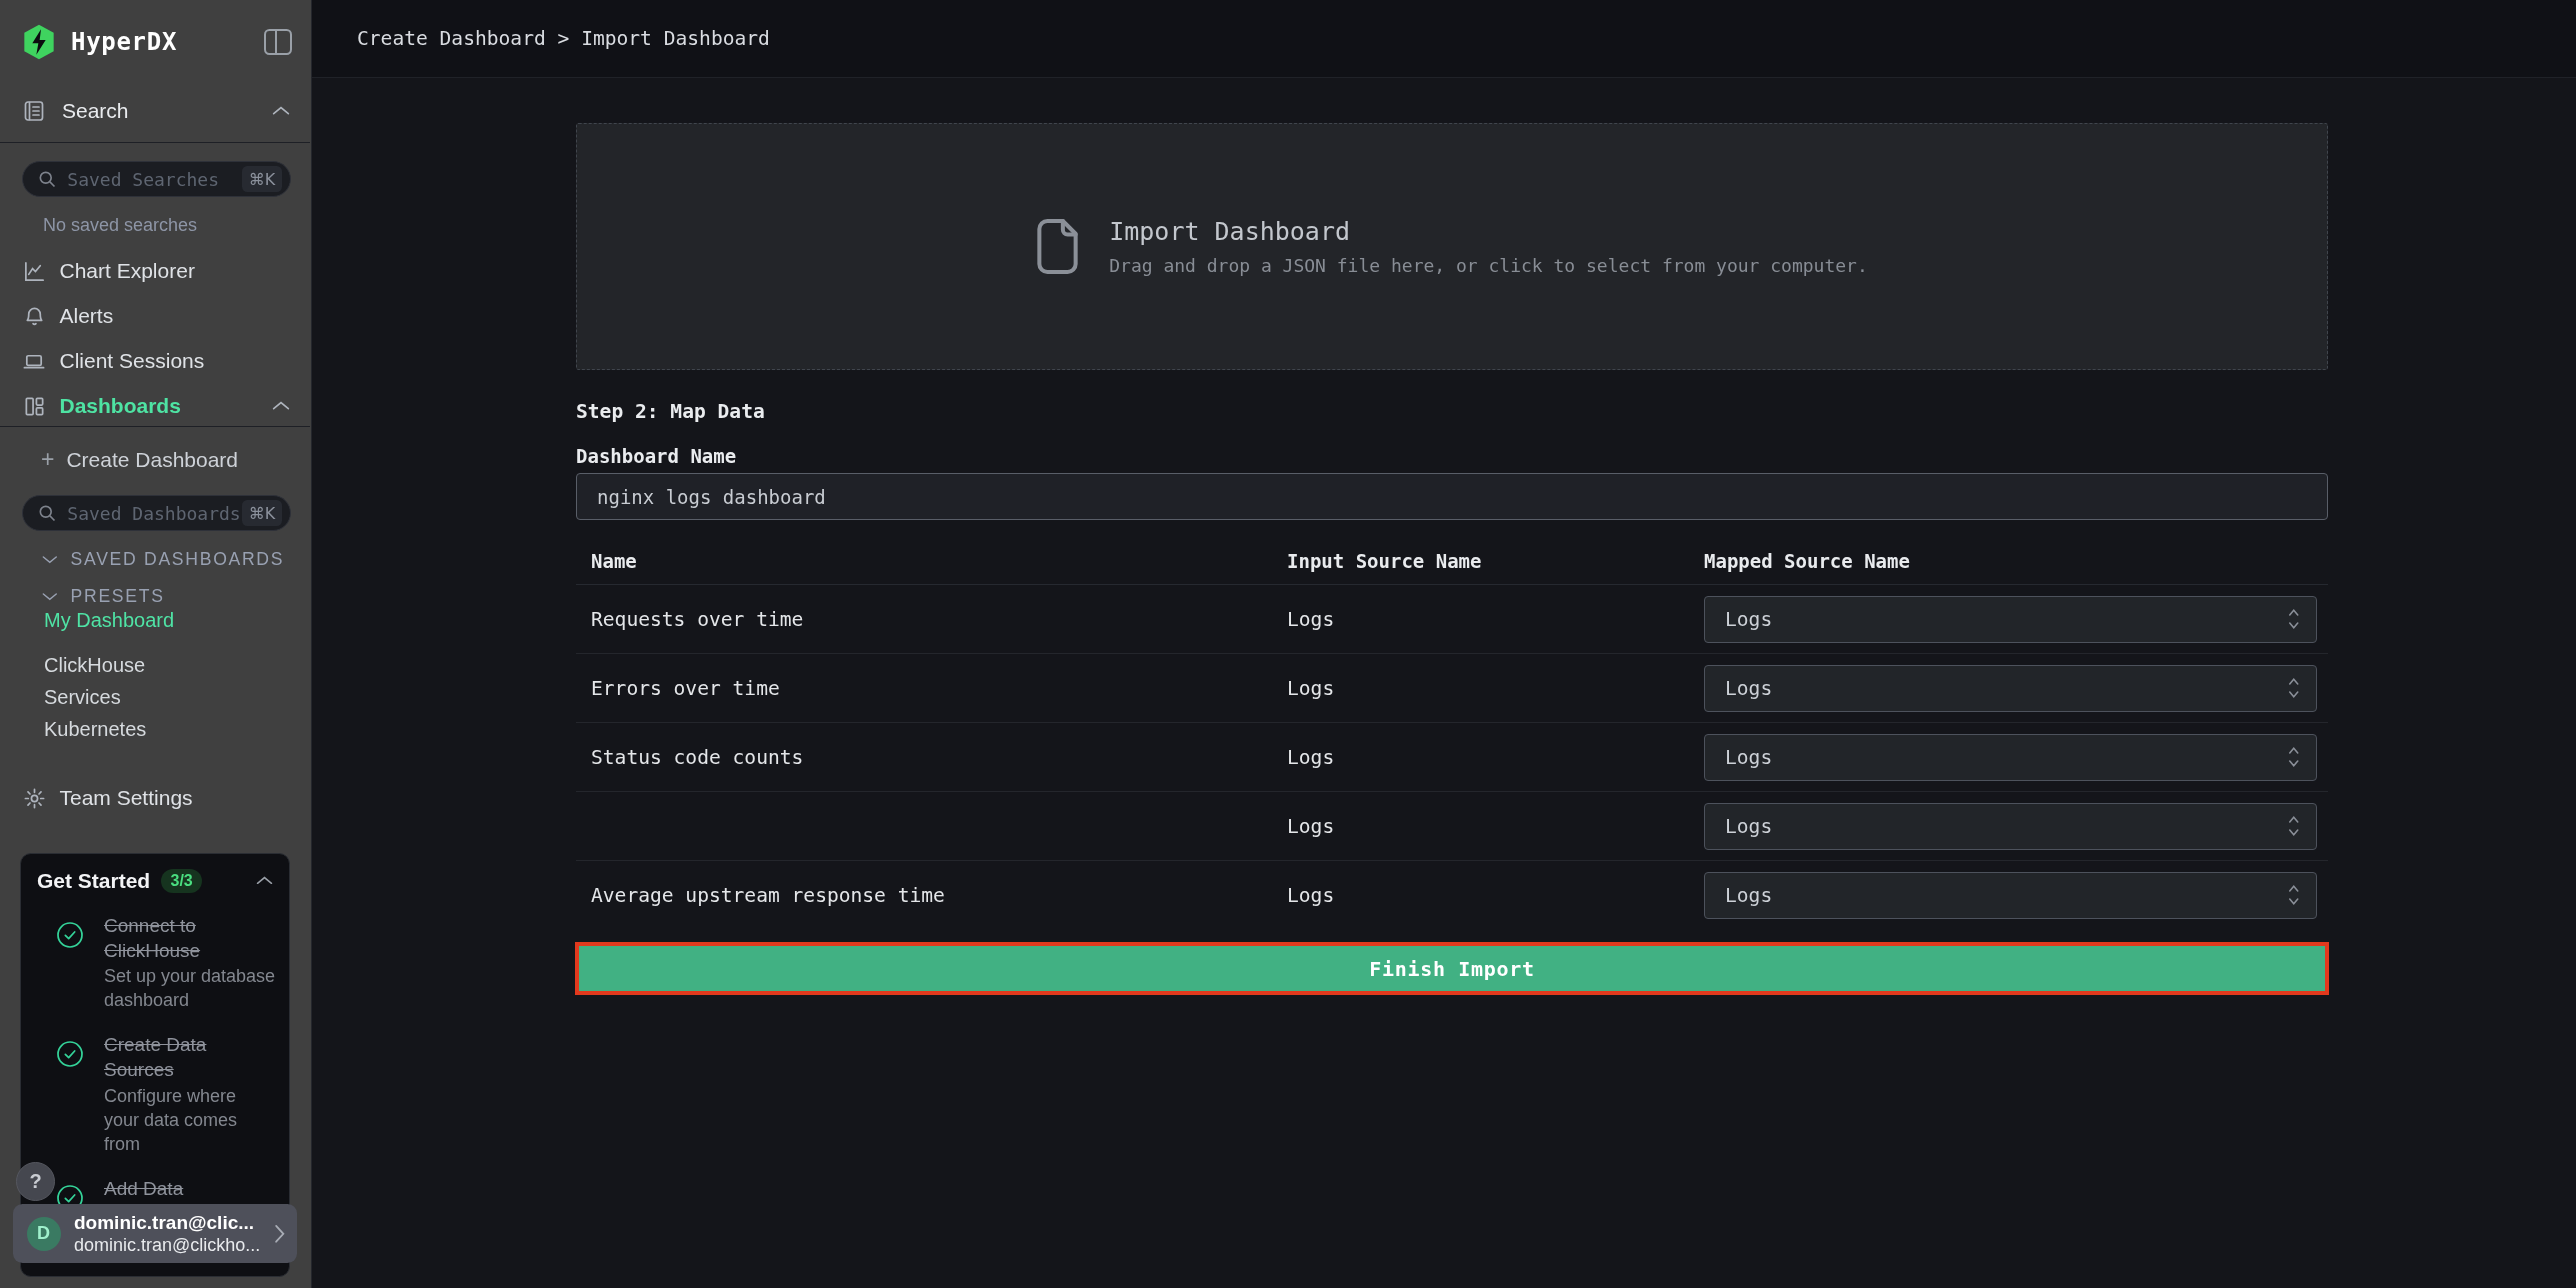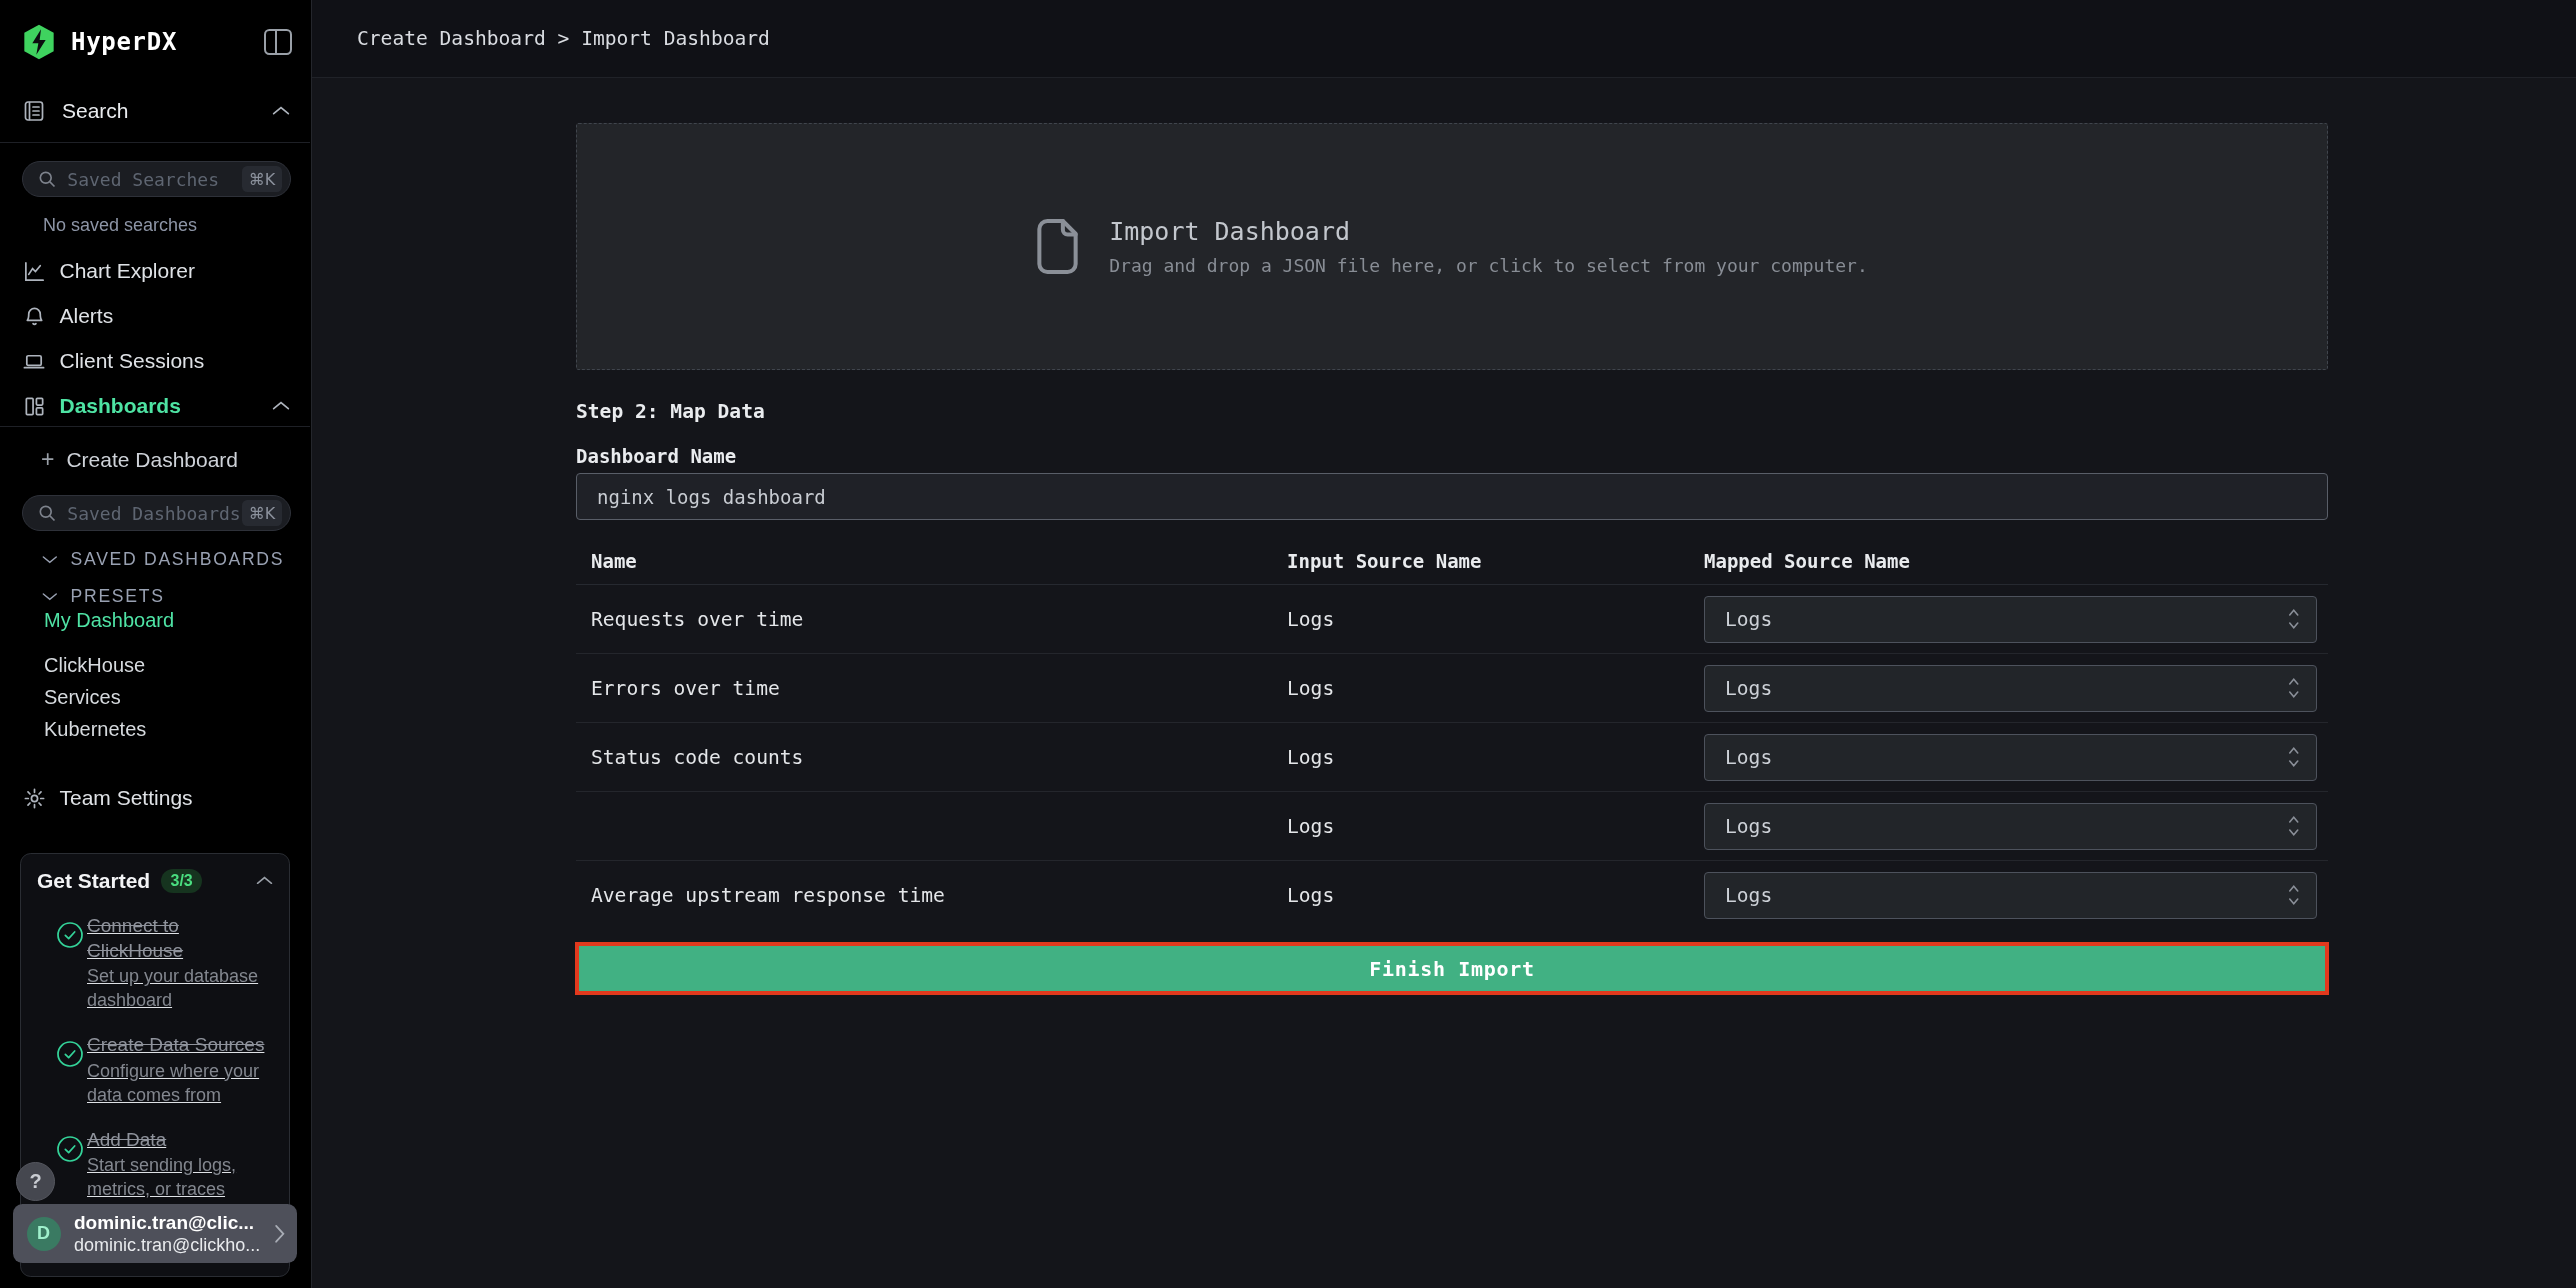--- a/index.html
+++ b/index.html
@@ -6,21 +6,21 @@
   html,body { width:2576px; height:1288px; overflow:hidden; }
   body {
     background:#14151a;
     font-family:"Liberation Sans","DejaVu Sans",sans-serif;
     color:#dfe2e6;
     position:relative;
   }
   .mono { font-family:"DejaVu Sans Mono","Liberation Mono",monospace; }
 
   
-  .sidebar { position:absolute; left:0; top:0; bottom:0; width:312px; background:#000000; border-right:1.4px solid #24262c; }
+  .sidebar { position:absolute; left:0; top:0; bottom:0; width:312px; background:#404040; border-right:1.4px solid #24262c; }
   .logo-row { position:absolute; top:24px; left:22px; right:19px; height:35px; display:flex; align-items:center; }
   .logo-hex { width:34px; height:36px; flex:0 0 auto; }
   .wordmark { font-family:"DejaVu Sans Mono","Liberation Mono",monospace; font-weight:bold; font-size:24px; color:#ffffff; margin-left:15px; letter-spacing:0.7px; }
   .panel-toggle { margin-left:auto; width:28px; height:26px; border:2px solid #9aa0a8; border-radius:5.4px; position:relative; cursor:pointer; }
   .panel-toggle::after { content:""; position:absolute; left:8.8px; top:0; bottom:0; width:2px; background:#9aa0a8; }
 
   .section-head { position:absolute; left:22px; right:20px; height:32px; display:flex; align-items:center; }
   .section-head .lbl { font-size:21px; color:#e9ebee; margin-left:16px; }
   .side-divider { position:absolute; left:0; width:310px; border-top:1.4px solid #1e2026; }
 
@@ -46,21 +46,21 @@
   .tree-item.active { color:#4fe3a5; font-weight:normal;margin-top:28px; }
 
   
   .gs-panel { position:absolute; left:20px; top:853px; width:270px; height:424px; border:1.4px solid #2a2d33; border-radius:10.8px; background:#0e0f13; }
   .gs-head { display:flex; align-items:center; padding:15px 15px 0 16px; }
   .gs-title { font-size:21px; font-weight:bold; color:#f2f3f5; }
   .gs-badge { margin-left:10.8px; font-size:16px; font-weight:bold; color:#4ade80; background:#16341f; border-radius:675px; padding:2.7px 9.5px; }
   .gs-head .chev { margin-left:auto; color:#9aa0a8; }
   .gs-item { display:flex; padding:0 13.5px 0 35px; margin-top:20px; }
   .gs-item .ck { flex:0 0 auto; margin-top:8px; }
-  .gs-item .txt { margin-left:3px; width:189px;text-decoration:underline; }
+  .gs-item .txt { margin-left:20px; width:189px; }
   .gs-item .t { font-size:19px; color:#8f939c; text-decoration:line-through; line-height:25px; }
   .gs-item .d { font-size:18px; color:#83878f; line-height:24px; margin-top:1.4px; }
 
   .help-btn { position:absolute; left:16px; top:1162px; width:39px; height:39px; border-radius:50%; background:#45474f; border:1.4px solid #55575f; color:#c9ccd2; font-size:20px; font-weight:bold; display:flex; align-items:center; justify-content:center; cursor:pointer; z-index:5; }
   .user-card { position:absolute; left:13px; top:1204px; width:284px; height:59px; border-radius:9.5px; background:#4e505a; display:flex; align-items:center; padding:0 10.8px 0 13.5px; cursor:pointer; z-index:5; }
   .avatar { width:34px; height:34px; border-radius:50%; background:#3a7a62; color:#9ff0cc; font-weight:bold; font-size:18px; display:flex; align-items:center; justify-content:center; flex:0 0 auto; }
   .user-lines { margin-left:13.5px; flex:1 1 auto; overflow:hidden; }
   .user-name { font-size:19px; font-weight:bold; color:#ffffff; line-height:23px; white-space:nowrap; }
   .user-mail { font-size:18px; color:#e9ebee; line-height:22px; white-space:nowrap; }
 

